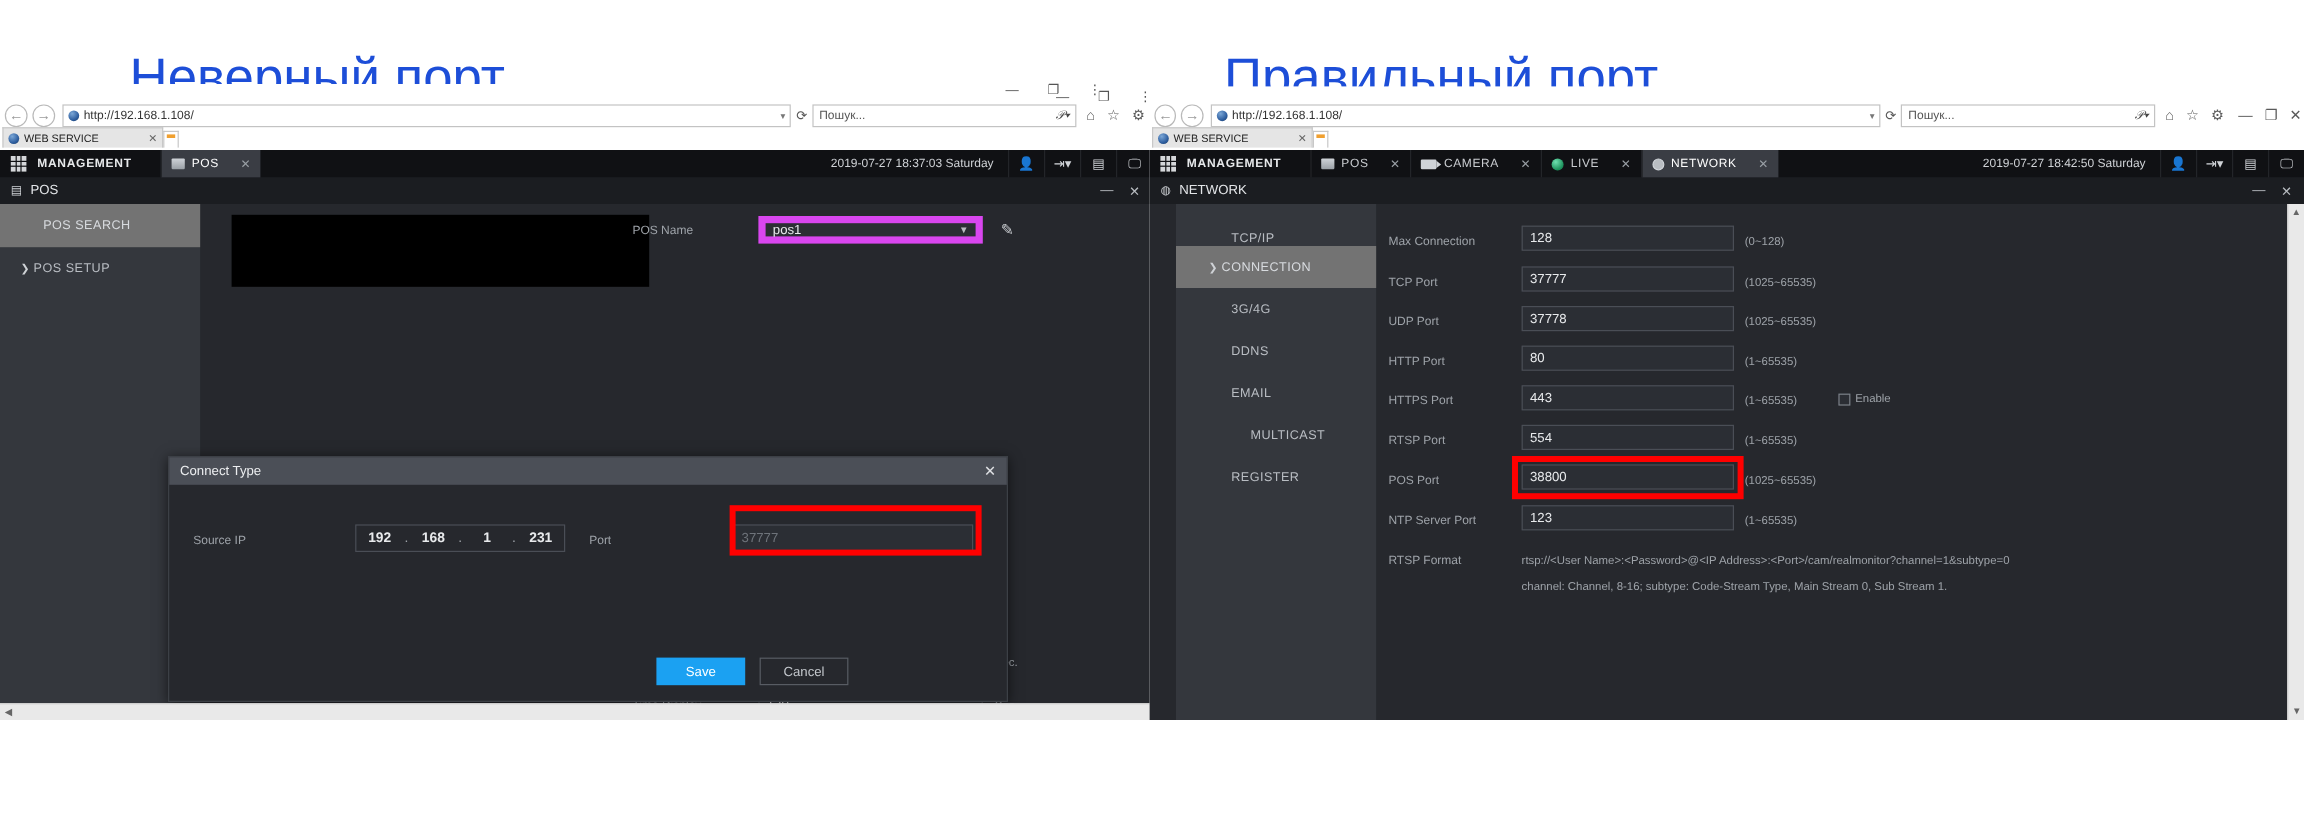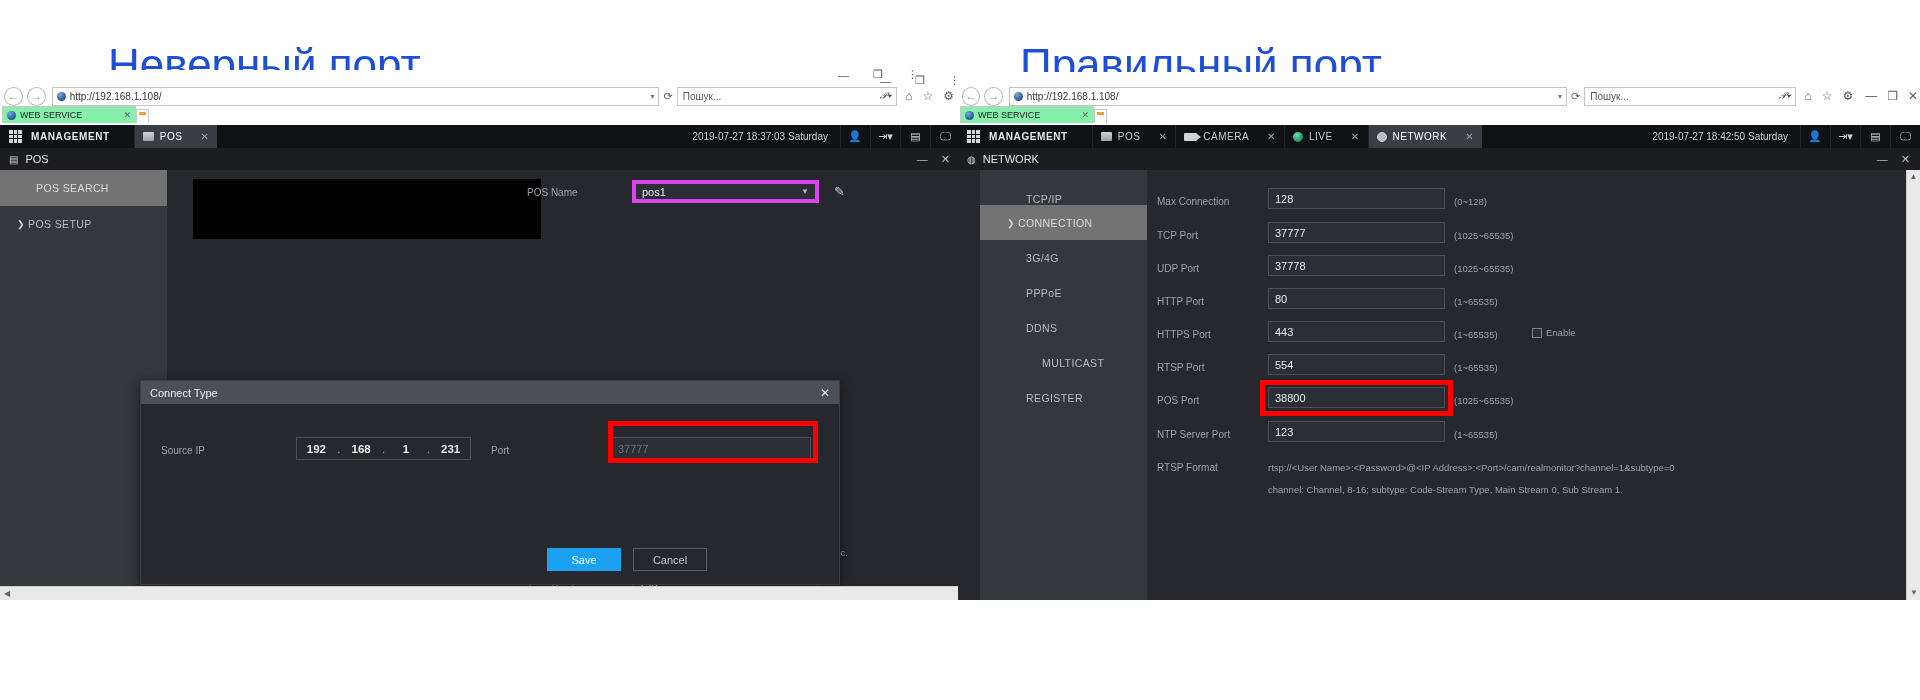--- a/index.html
+++ b/index.html
@@ -26,21 +26,21 @@
   .globe { width:9px; height:9px; border-radius:50%;
     background:radial-gradient(circle at 35% 30%, #7ba7d7 0%, #2f5fa0 60%, #16365f 100%); }
   .url-caret { margin-left:auto; color:#777; font-size:8px; }
   .reload { color:#555; font-size:11px; padding:0 4px; }
   .searchbox { height:19px; border:1px solid #c3c3c3; background:#fff; display:flex;
     align-items:center; padding:0 5px; font-size:10px; color:#555; }
   .search-ico { margin-left:auto; color:#444; font-size:10px; font-style:italic; }
   .ie-icons { position:absolute; display:flex; align-items:center; gap:10px;
     color:#5a5a5a; font-size:12px; }
   .ie-tabstrip { position:absolute; display:flex; align-items:flex-end; }
-  .ie-tab { height:17px; border:1px solid #c8c8c8; border-bottom:none; background:#86efac;
+  .ie-tab { height:17px; border:1px solid #c8c8c8; border-bottom:none; background:#e5e5e5;
     display:flex; align-items:center; gap:4px; padding:0 4px; font-size:9px; color:#222; }
   .ie-tab .x { margin-left:auto; color:#666; font-size:9px; padding-left:14px; }
   .ie-newtab { width:13px; height:14px; border:1px solid #c8c8c8; border-bottom:none;
     background:#fff; position:relative; }
   .ie-newtab:after { content:""; position:absolute; left:2px; top:2px; width:7px; height:3px;
     background:#f0a030; }
 
   
   .app { position:absolute; background:#26282d; overflow:hidden; }
   .app-topbar { position:absolute; left:0; top:0; height:23px; background:#101114;
@@ -77,21 +77,21 @@
     letter-spacing:.4px; }
   .side-item.active { background:#737373; color:#d8dbdf; }
   .side-item .chev { width:14px; text-align:center; font-size:9px; color:#cfd2d6; }
 
   .app-body { position:absolute; background:#26282d; }
   .fld-label { color:#9ea3a9; font-size:10px; }
   .fld-input { background:#2b2e34; border:1px solid #4a4e56; color:#e8eaec; font-size:11px;
     display:flex; align-items:center; padding:0 6px; }
   .fld-input.placeholder { color:#6e737a; }
   .fld-hint { color:#9ea3a9; font-size:9.5px; }
-  .fld-select { background:#2b2e34; border:4px solid #d946ef; color:#e8eaec; font-size:11px;
+  .fld-select { background:#2b2e34; border:6px solid #d946ef; color:#e8eaec; font-size:11px;
     display:flex; align-items:center; padding:0 6px; }
   .fld-select .caret { margin-left:auto; color:#b8bcc1; font-size:8px; }
 
   
   .modal { position:absolute; background:#26282d; border:1px solid #3c4046;
     box-shadow:0 2px 10px rgba(0,0,0,.6); }
   .modal-head { height:23px; background:#4b4f57; display:flex; align-items:center;
     padding:0 9px; color:#eceef0; font-size:11px; }
   .modal-head .x { margin-left:auto; color:#dfe1e4; font-size:12px; }
   .ipbox { border:1px solid #4a4e56; background:#26282d; display:flex; align-items:center;
@@ -382,24 +382,24 @@
           <span>TCP/IP</span>
         </div>
         <div class="side-item active" style="height:35px; padding-left:24px;">
           <span class="chev">❯</span>
           <span>CONNECTION</span>
         </div>
         <div class="side-item" style="height:35px; padding-left:46px;">
           <span>3G/4G</span>
         </div>
         <div class="side-item" style="height:35px; padding-left:46px;">
-          <span>PPPoE</span>
+          <span>DDNS</span>
         </div>
         <div class="side-item" style="height:35px; padding-left:46px;">
-          <span>DDNS</span>
+          <span>EMAIL</span>
         </div>
         <div class="side-item" style="height:35px; padding-left:62px;">
           <span>MULTICAST</span>
         </div>
         <div class="side-item" style="height:35px; padding-left:46px;">
           <span>REGISTER</span>
         </div>
       </div>
 
       <div class="app-body" style="left:189px; top:45px; width:773px; height:430px;">

